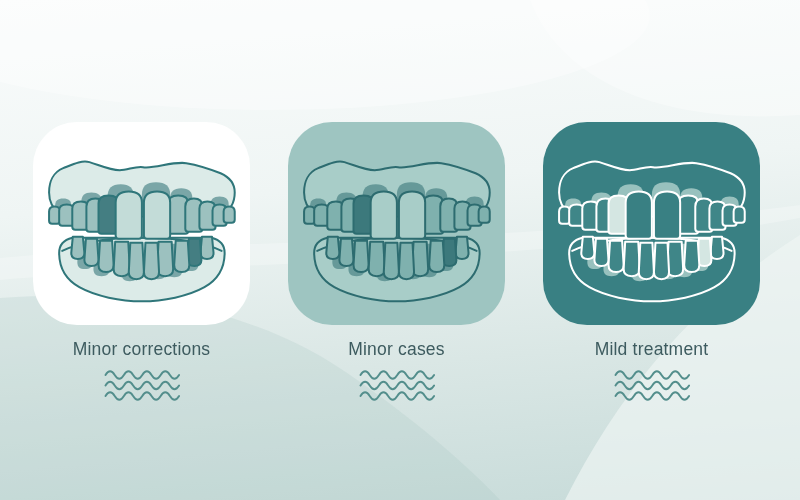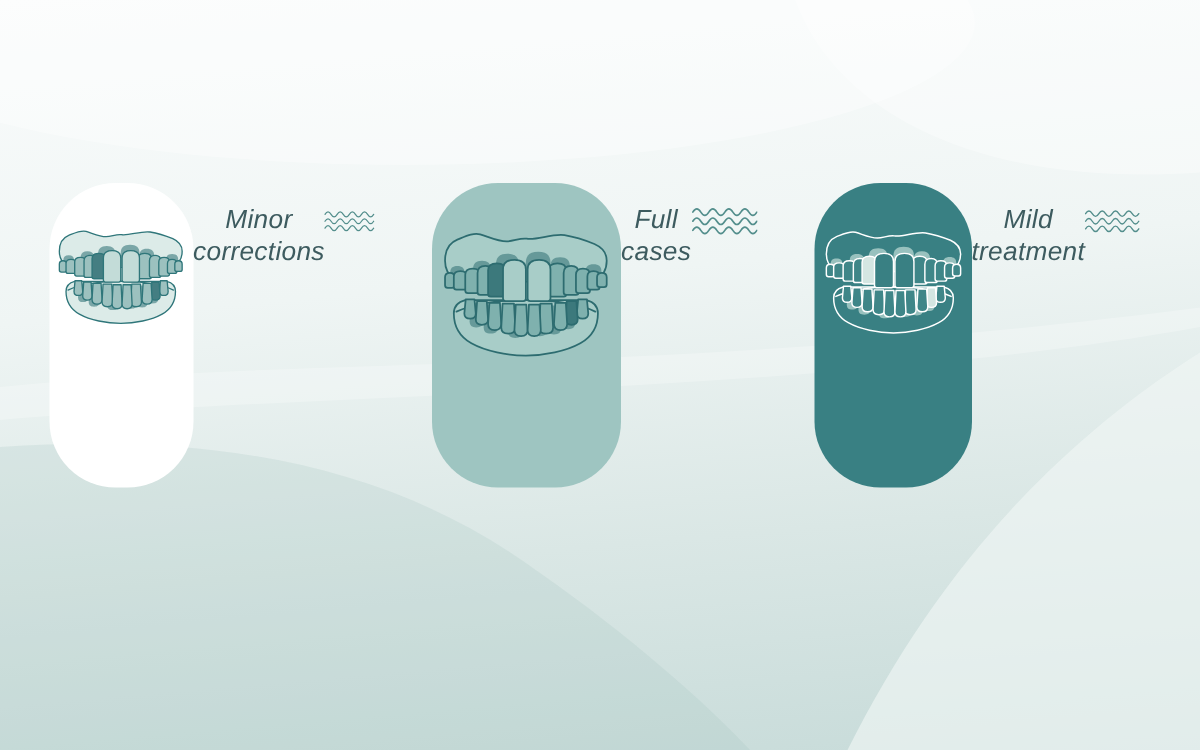--- a/index.html
+++ b/index.html
@@ -8,21 +8,21 @@
     position:relative;
     width:800px;height:500px;
     overflow:hidden;
     background:linear-gradient(175deg,#fafcfc 0%,#eff5f4 38%,#dae7e5 70%,#c7dbd9 100%);
   }
   .bg-decor{position:absolute;inset:0;width:800px;height:500px;}
   .row{
     position:absolute;left:33px;top:122px;
     display:flex;gap:38px;
   }
-  .col{width:217px;display:flex;flex-direction:row;font-style:italic;}
+  .col{width:217px;display:flex;flex-direction:column;align-items:center;}
   .card{
     width:217px;height:203px;border-radius:44px;
     overflow:hidden;
   }
   .mouth{display:block;width:93%;margin:26px auto 0;}
   .mouth path{stroke-linejoin:round;stroke-linecap:round;}
   .card-label{
     margin-top:14px;
     font-size:17.5px;line-height:21px;letter-spacing:.2px;
     font-weight:500;text-align:center;
@@ -130,21 +130,21 @@
             <path d="M 57,82 L 57,55 C 57,49.8 60.2,47 67,47 C 73.8,47 77,49.8 77,55 L 77,82 Q 77,85 74,85 L 60,85 Q 57,85 57,82 Z" fill="var(--c-accent)" stroke="var(--c-outline)" stroke-width="2"></path>
             <path d="M 126,82 L 126,55 C 126,49.8 129.2,47 136,47 C 142.8,47 146,49.8 146,55 L 146,82 Q 146,85 143,85 L 129,85 Q 126,85 126,82 Z" fill="var(--c-tooth)" stroke="var(--c-outline)" stroke-width="2"></path>
             <path d="M 143,80 L 143,58 C 143,52.8 145.72,50 151.5,50 C 157.28,50 160,52.8 160,58 L 160,80 Q 160,83 157,83 L 146,83 Q 143,83 143,80 Z" fill="var(--c-tooth)" stroke="var(--c-outline)" stroke-width="2"></path>
             <path d="M 157,78 L 157,60 C 157,55.45 159.56,53 165,53 C 170.44,53 173,55.45 173,60 L 173,78 Q 173,81 170,81 L 160,81 Q 157,81 157,78 Z" fill="var(--c-tooth)" stroke="var(--c-outline)" stroke-width="2"></path>
             <path d="M 170,74 L 170,62 C 170,58.1 172.24,56 177,56 C 181.76,56 184,58.1 184,62 L 184,74 Q 184,77 181,77 L 173,77 Q 170,77 170,74 Z" fill="var(--c-tooth)" stroke="var(--c-outline)" stroke-width="2"></path>
             <path d="M 181,71 L 181,63 C 181,59.75 182.76,58 186.5,58 C 190.24,58 192,59.75 192,63 L 192,71 Q 192,74 189,74 L 184,74 Q 181,74 181,71 Z" fill="var(--c-tooth)" stroke="var(--c-outline)" stroke-width="2"></path>
             <path d="M 74,87 L 74,54 C 74,46.85 78.16,43 87,43 C 95.84,43 100,46.85 100,54 L 100,87 Q 100,90 97,90 L 77,90 Q 74,90 74,87 Z" fill="var(--c-central)" stroke="var(--c-outline)" stroke-width="2"></path>
             <path d="M 102,87 L 102,54 C 102,46.85 106.16,43 115,43 C 123.84,43 128,46.85 128,54 L 128,87 Q 128,90 125,90 L 105,90 Q 102,90 102,87 Z" fill="var(--c-central)" stroke="var(--c-outline)" stroke-width="2"></path>
           </svg>
       </div>
-      <div class="card-label" style="color: rgb(61, 91, 95);">Full cases</div>
+      <div class="card-label" style="color: rgb(61, 91, 95);">Minor cases</div>
       <svg class="squiggle" width="76" height="31" viewBox="0 0 76 31">
         <path d="M 1.5,5 q 4.6,-7.5 9.2,0 t 9.2,0 t 9.2,0 t 9.2,0 t 9.2,0 t 9.2,0 t 9.2,0 t 9.2,0" stroke="#538e8c"></path>
         <path d="M 1.5,15.5 q 4.6,-7.5 9.2,0 t 9.2,0 t 9.2,0 t 9.2,0 t 9.2,0 t 9.2,0 t 9.2,0 t 9.2,0" stroke="#538e8c"></path>
         <path d="M 1.5,26 q 4.6,-7.5 9.2,0 t 9.2,0 t 9.2,0 t 9.2,0 t 9.2,0 t 9.2,0 t 9.2,0 t 9.2,0" stroke="#538e8c"></path>
       </svg>
     </div>
 
     <div class="col">
       <div class="card" style="background: rgb(57, 128, 131); --c-outline: #ffffff; --c-gum: #398083; --c-tooth: #3f8688; --c-central: #398083; --c-shadow: #a3c8c4; --c-accent: #d4e6e2;">
         <svg class="mouth" viewBox="0 0 200 160">

